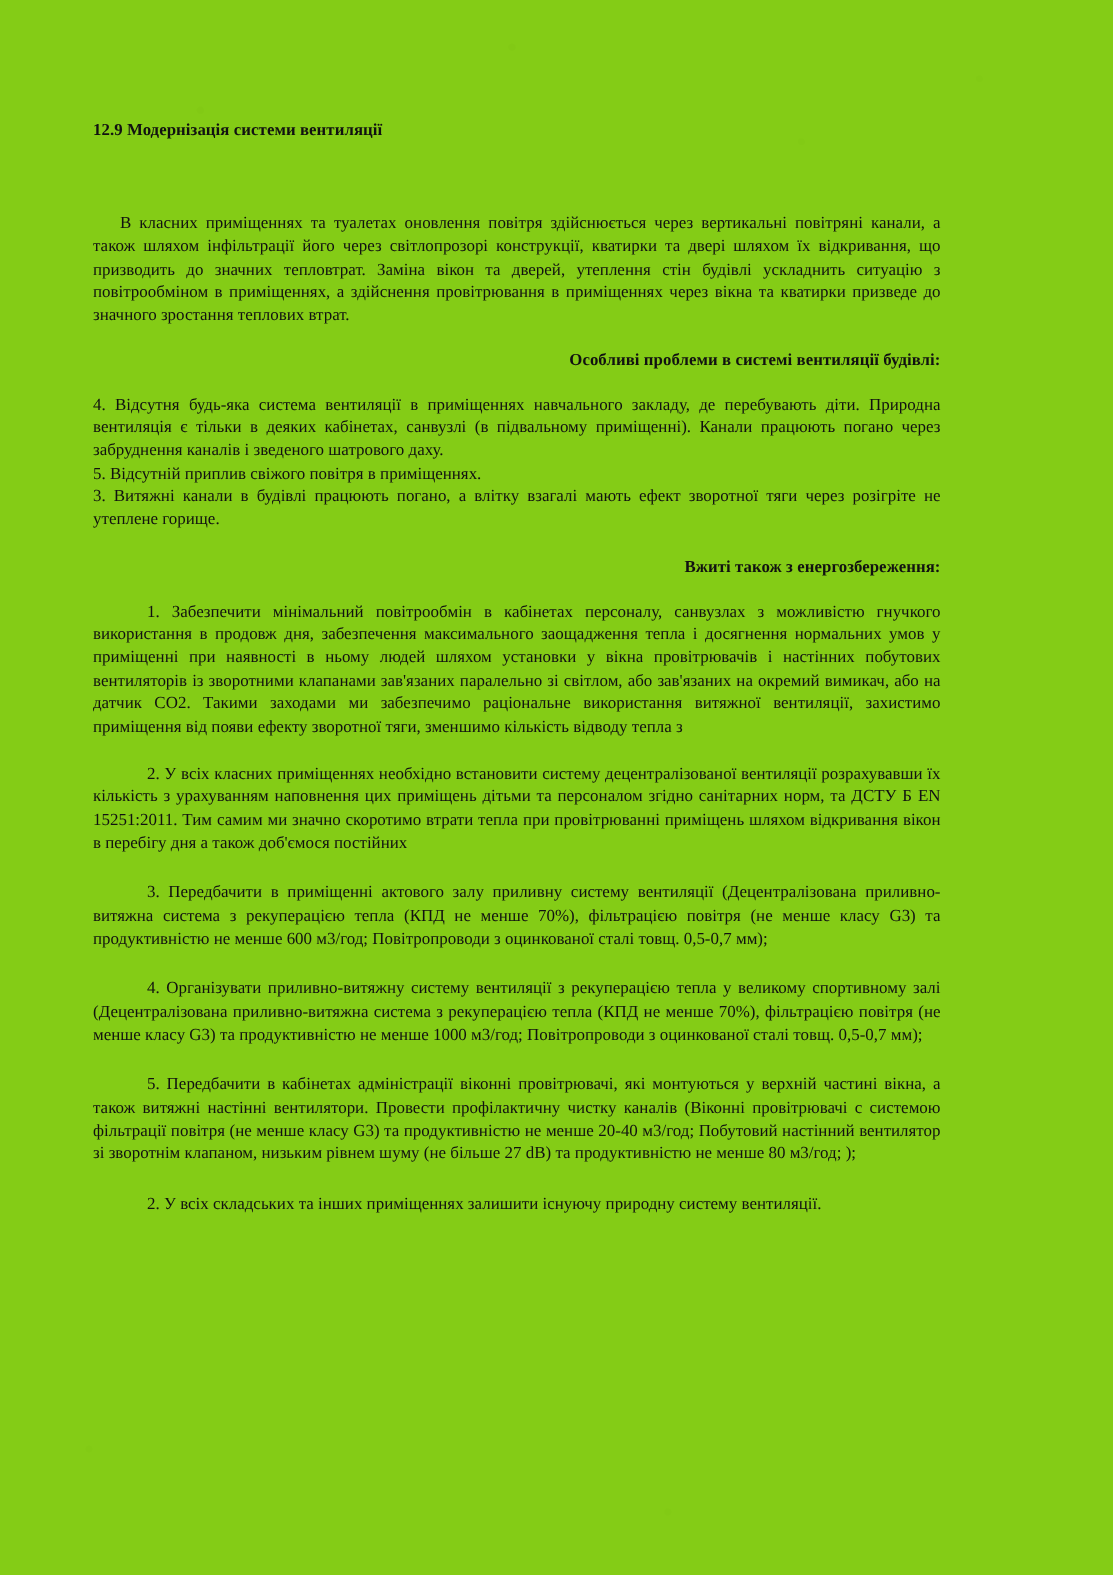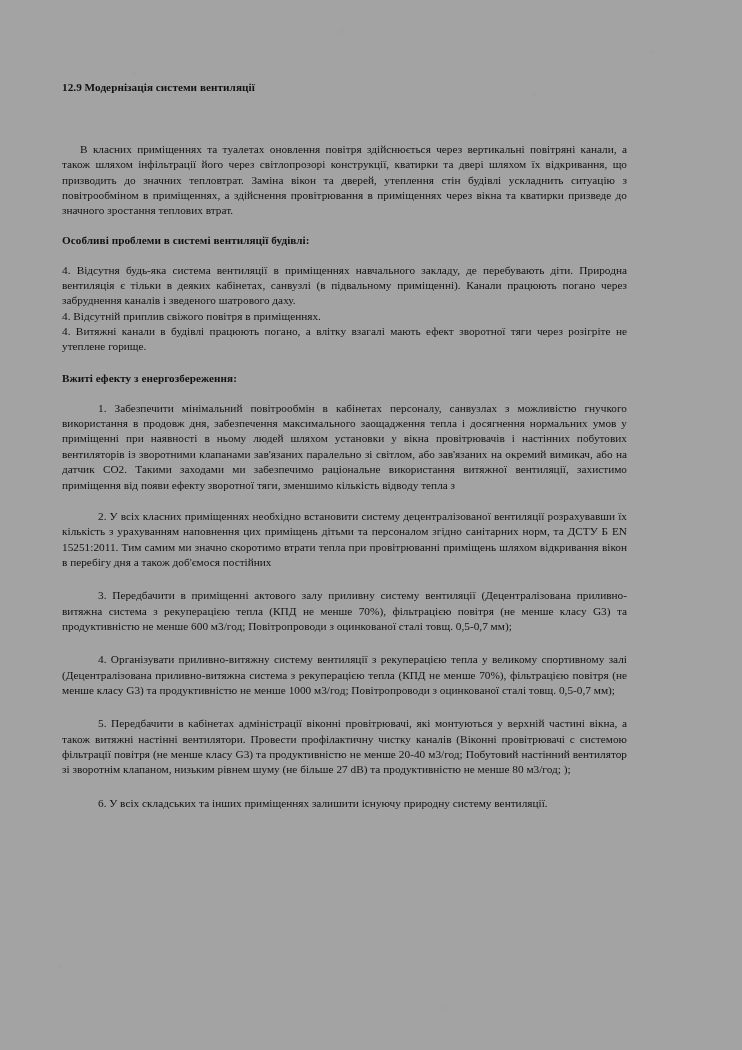--- a/index.html
+++ b/index.html
@@ -13,21 +13,21 @@
     background: #ffffff;
     font-family: "Liberation Serif", "DejaVu Serif", serif;
     color: #111111;
     overflow: hidden;
   }
 
   .page {
     position: relative;
     width: 742px;
     height: 1050px;
-    background: #a3a3a3;
+    background: #84cc16;
     box-sizing: border-box;
   }
 
   
   .scan-noise {
     position: absolute;
     inset: 0;
     pointer-events: none;
     background:
       radial-gradient(circle at 18% 7%, rgba(0,0,0,0.016) 0 2px, rgba(0,0,0,0) 3px),
@@ -54,21 +54,21 @@
     letter-spacing: 0.05px;
     text-align: left;
   }
 
   h2.section-heading {
     font-size: 11.2px;
     font-weight: bold;
     line-height: 14px;
     margin: 0;
     padding: 0;
-    text-align: left;
+    text-align: right;
     letter-spacing: 0.05px;
   }
 
   p.para {
     font-size: 11.3px;
     line-height: 15.35px;
     margin: 0;
     padding: 0;
     text-align: justify;
     text-justify: inter-word;
@@ -101,28 +101,28 @@
     <p class="para indent-small">В класних приміщеннях та туалетах оновлення повітря здійснюється через вертикальні повітряні канали, а також шляхом інфільтрації його через світлопрозорі конструкції, кватирки та двері шляхом їх відкривання, що призводить до значних тепловтрат. Заміна вікон та дверей, утеплення стін будівлі ускладнить ситуацію з повітрообміном в приміщеннях, а здійснення провітрювання в приміщеннях через вікна та кватирки призведе до значного зростання теплових втрат.</p>
 
     <div class="gap-m"></div>
 
     <h2 class="section-heading">Особливі проблеми в системі вентиляції будівлі:</h2>
 
     <div class="gap-l"></div>
 
     <p class="para">4. Відсутня будь-яка система вентиляції в приміщеннях навчального закладу, де перебувають діти. Природна вентиляція є тільки в деяких кабінетах, санвузлі (в підвальному приміщенні). Канали працюють погано через забруднення каналів і зведеного шатрового даху.</p>
 
-    <p class="para">4. Відсутній приплив свіжого повітря в приміщеннях.</p>
+    <p class="para">5. Відсутній приплив свіжого повітря в приміщеннях.</p>
 
-    <p class="para">4. Витяжні канали в будівлі працюють погано, а влітку взагалі мають ефект зворотної тяги через розігріте не утеплене горище.</p>
+    <p class="para">3. Витяжні канали в будівлі працюють погано, а влітку взагалі мають ефект зворотної тяги через розігріте не утеплене горище.</p>
 
 
     <div class="gap-l"></div>
 
-    <h2 class="section-heading">Вжиті ефекту з енергозбереження:</h2>
+    <h2 class="section-heading">Вжиті також з енергозбереження:</h2>
 
     <div class="gap-l"></div>
 
     <p class="para indent">1. Забезпечити мінімальний повітрообмін в кабінетах персоналу, санвузлах з можливістю гнучкого використання в продовж дня, забезпечення максимального заощадження тепла і досягнення нормальних умов у приміщенні при наявності в ньому людей шляхом установки у вікна провітрювачів і настінних побутових вентиляторів із зворотними клапанами зав'язаних паралельно зі світлом, або зав'язаних на окремий вимикач, або на датчик СО2. Такими заходами ми забезпечимо раціональне використання витяжної вентиляції, захистимо приміщення від появи ефекту зворотної тяги, зменшимо кількість відводу тепла з</p>
 
     <div class="gap-l"></div>
 
     <p class="para indent">2. У всіх класних приміщеннях необхідно встановити систему децентралізованої вентиляції розрахувавши їх кількість з урахуванням наповнення цих приміщень дітьми та персоналом згідно санітарних норм, та ДСТУ Б EN 15251:2011. Тим самим ми значно скоротимо втрати тепла при провітрюванні приміщень шляхом відкривання вікон в перебігу дня а також доб'ємося постійних</p>
 
     <div class="gap-xl"></div>
@@ -132,19 +132,19 @@
     <div class="gap-xl"></div>
 
     <p class="para indent">4. Організувати приливно-витяжну систему вентиляції з рекуперацією тепла у великому спортивному залі (Децентралізована приливно-витяжна система з рекуперацією тепла (КПД не менше 70%), фільтрацією повітря (не менше класу G3) та продуктивністю не менше 1000 м3/год; Повітропроводи з оцинкованої сталі товщ. 0,5-0,7 мм);</p>
 
     <div class="gap-xl"></div>
 
     <p class="para indent">5. Передбачити в кабінетах адміністрації віконні провітрювачі, які монтуються у верхній частині вікна, а також витяжні настінні вентилятори. Провести профілактичну чистку каналів (Віконні провітрювачі с системою фільтрації повітря (не менше класу G3) та продуктивністю не менше 20-40 м3/год; Побутовий настінний вентилятор зі зворотнім клапаном, низьким рівнем шуму (не більше 27 dB) та продуктивністю не менше 80 м3/год; );</p>
 
     <div class="gap-xl"></div>
 
-    <p class="para indent">6. У всіх складських та інших приміщеннях залишити існуючу природну систему вентиляції.</p>
+    <p class="para indent">2. У всіх складських та інших приміщеннях залишити існуючу природну систему вентиляції.</p>
 
     <div class="gap-xl"></div>
 
 
   </div>
 </div>
 
 </body></html>

